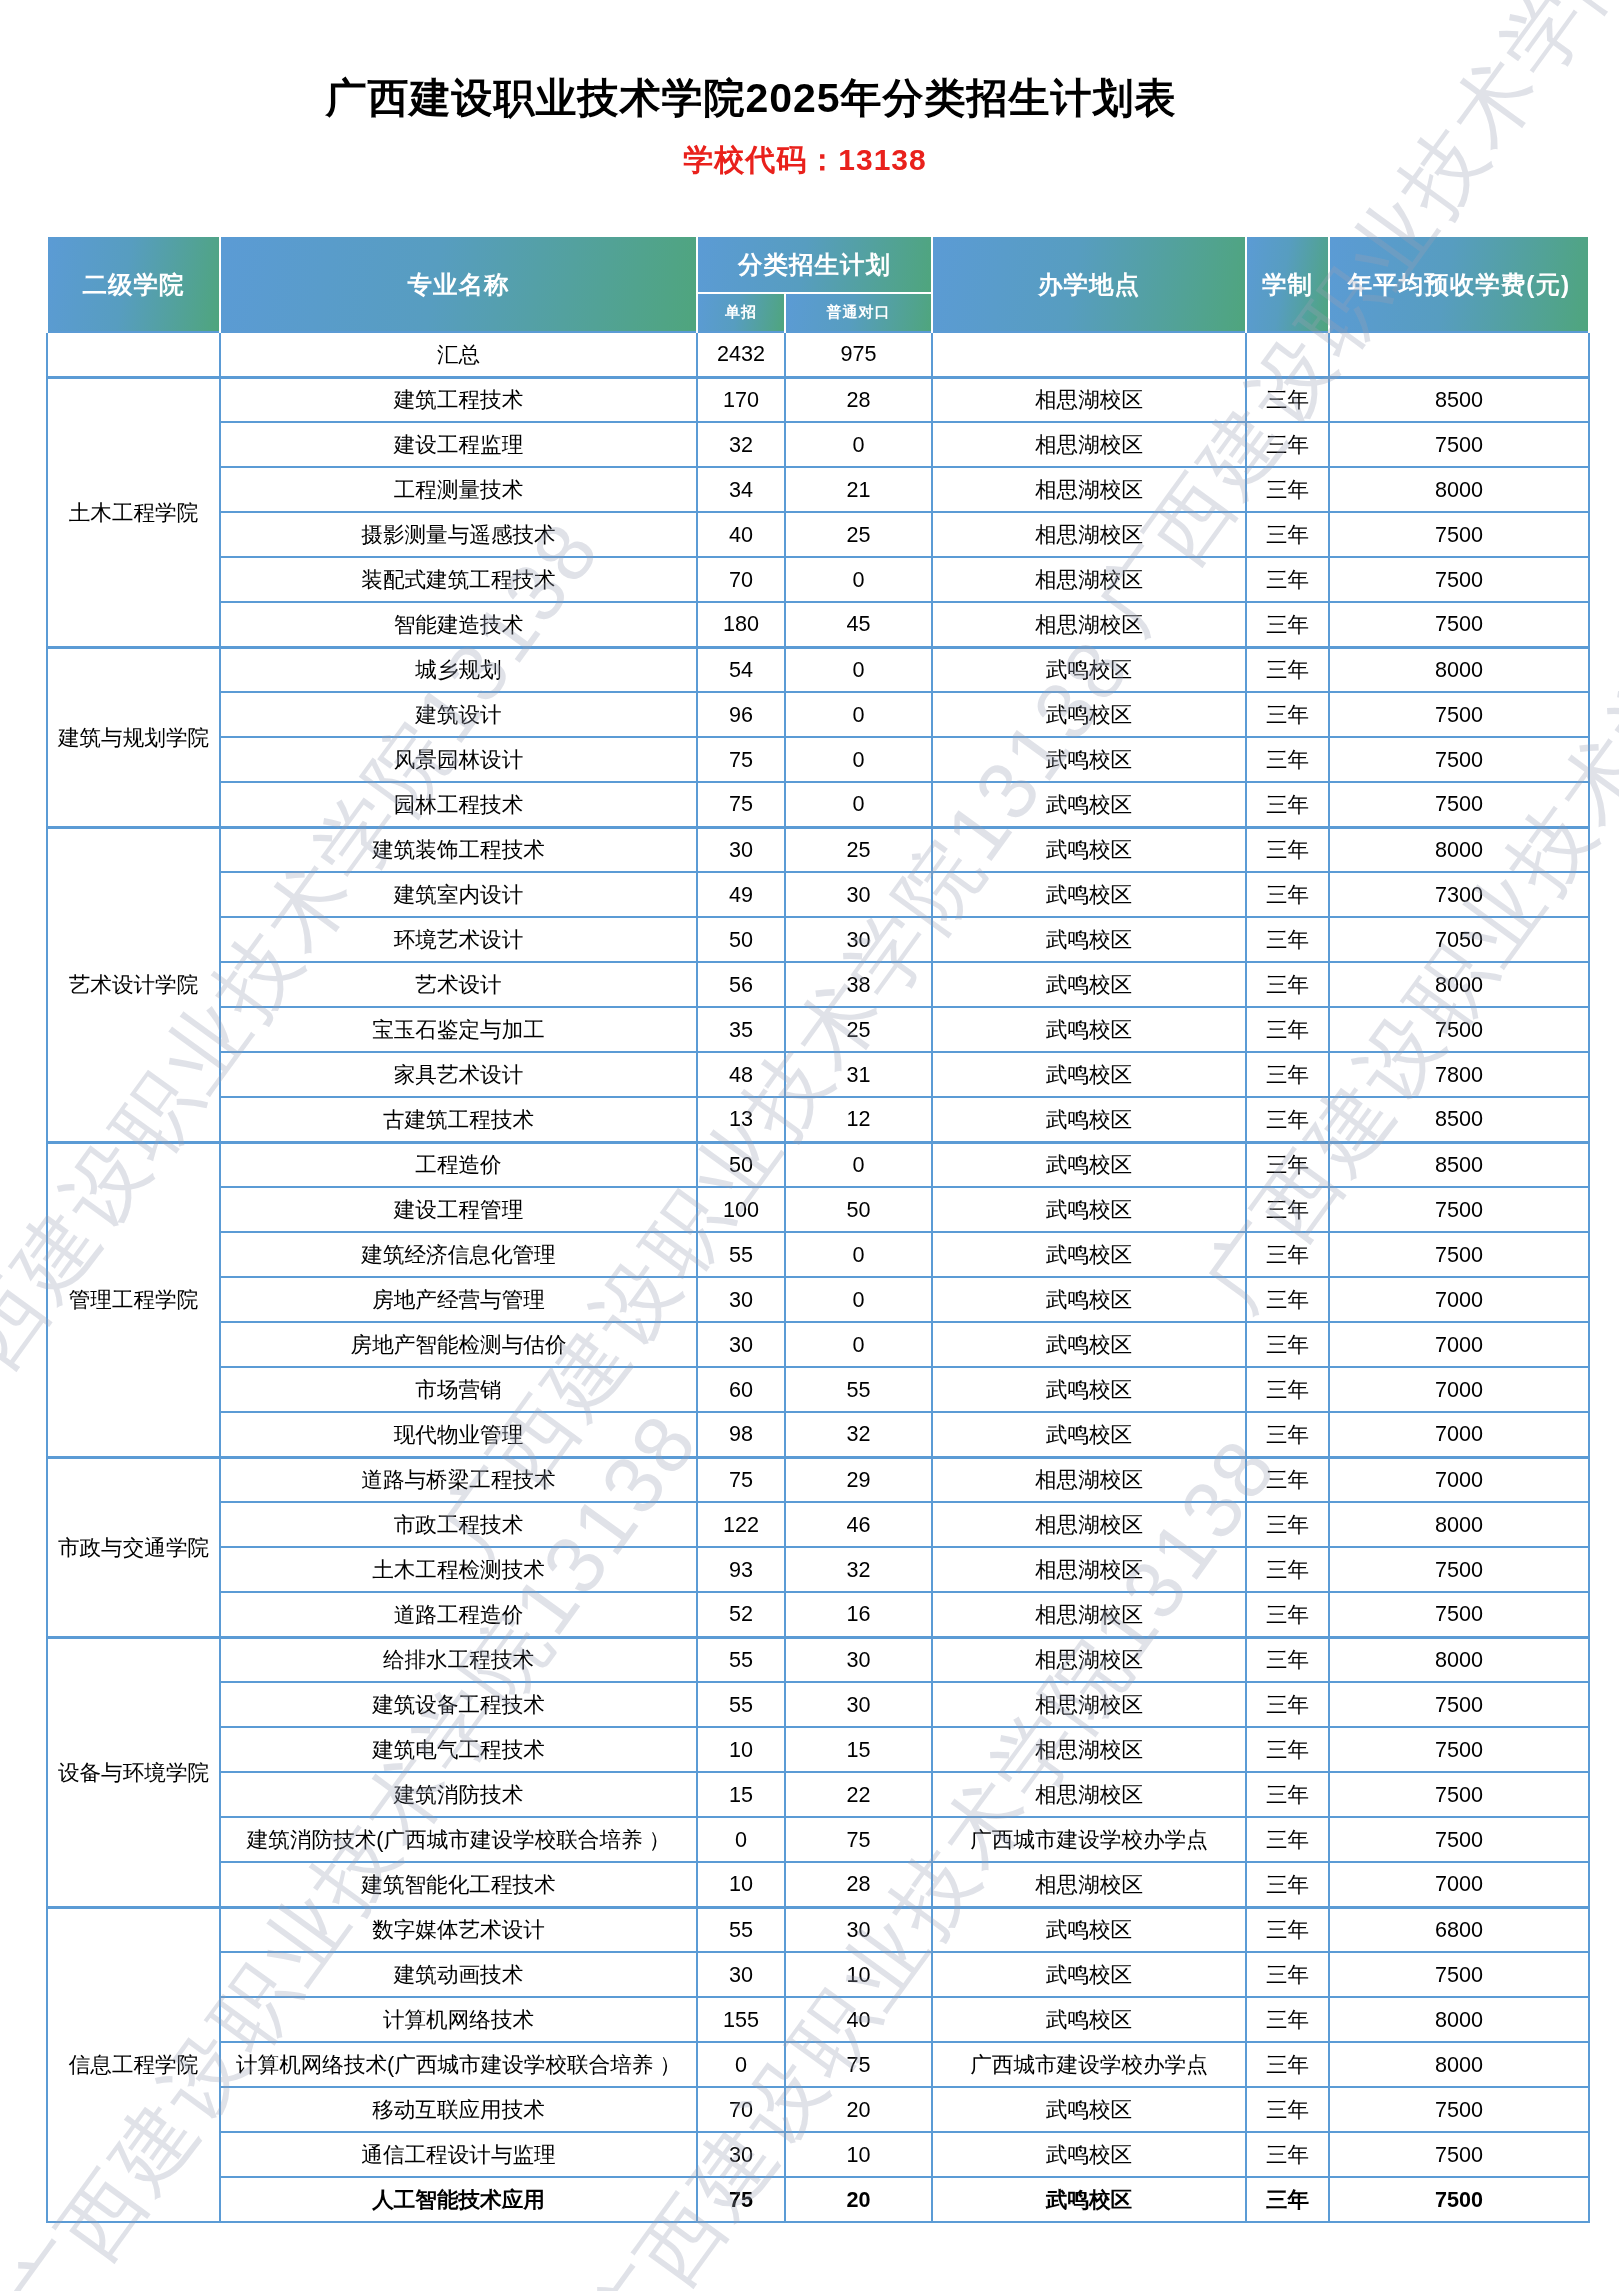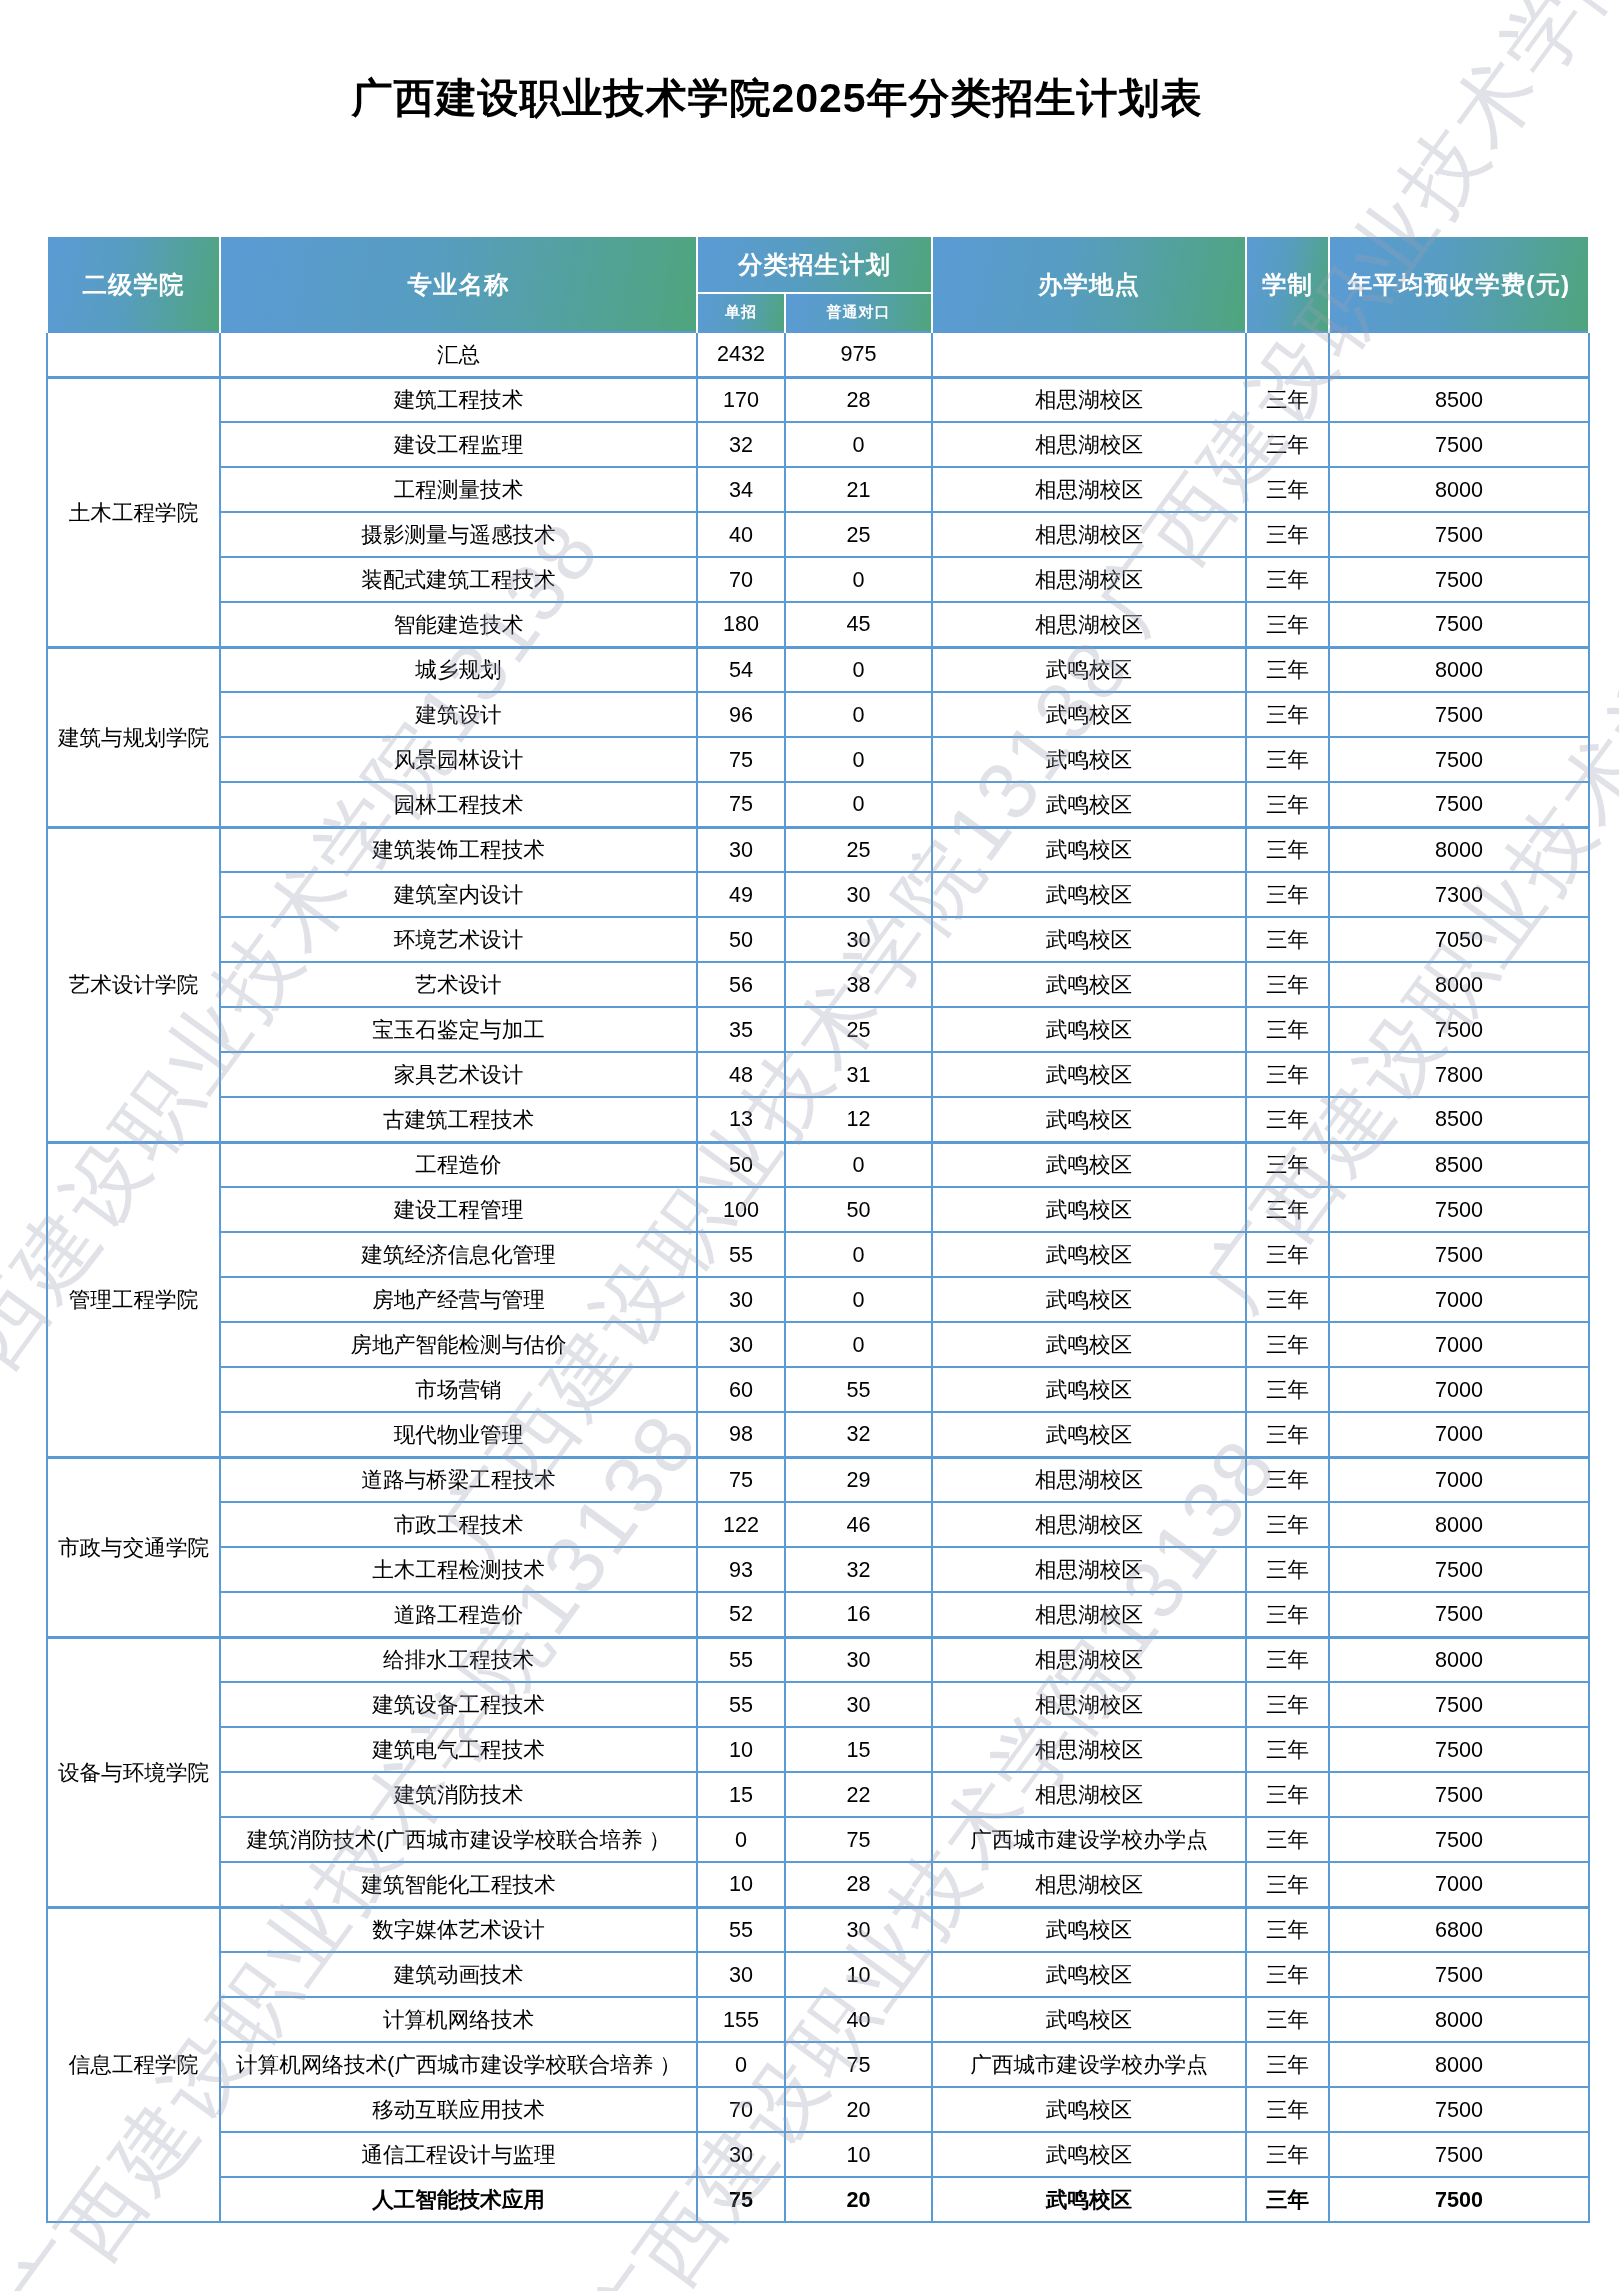--- a/index.html
+++ b/index.html
@@ -15,21 +15,21 @@
   .watermark {
     position: absolute;
     font-size: 82px;
     color: #9aa0b4;
     opacity: 0.30;
     white-space: nowrap;
     transform: rotate(-54deg);
     transform-origin: left center;
     letter-spacing: 3.9px;
   }
-  .header-block { position: absolute; left: 60px; top: 71px; width: 1542px; z-index: 2; }
+  .header-block { position: absolute; left: 34px; top: 71px; width: 1542px; z-index: 2; }
   .page-title {
     text-align: center;
     font-size: 41px;
     font-weight: bold;
     color: #000;
     transform: translateX(-54px);
     letter-spacing: 1px;
   }
   .school-code {
     text-align: center;
@@ -91,20 +91,21 @@
   <div class="watermark" data-name="watermark-text" style="left:1117px; top:568px;">广西建设职业技术学院13138</div>
   <div class="watermark" data-name="watermark-text" style="left:1225px; top:1245px;">广西建设职业技术学院13138</div>
   <div class="watermark" data-name="watermark-text" style="left:461px; top:1490px;">广西建设职业技术学院13138</div>
   <div class="watermark" data-name="watermark-text" style="left:-69px; top:1372px;">广西建设职业技术学院13138</div>
   <div class="watermark" data-name="watermark-text" style="left:29px; top:2264px;">广西建设职业技术学院13138</div>
   <div class="watermark" data-name="watermark-text" style="left:608px; top:2289px;">广西建设职业技术学院13138</div>
 </div>
 
 <div class="header-block" data-name="page-header">
   <div class="page-title" data-name="page-title">广西建设职业技术学院2025年分类招生计划表</div>
+  <div class="school-code" data-name="school-code">学校代码：13138</div>
 </div>
 
 <div class="table-wrap" data-name="enrollment-table-wrap">
   <table class="plan" data-name="enrollment-table">
     <colgroup>
       <col class="c-college">
         <col class="c-major">
         <col class="c-single">
         <col class="c-regular">
       <col class="c-location">

